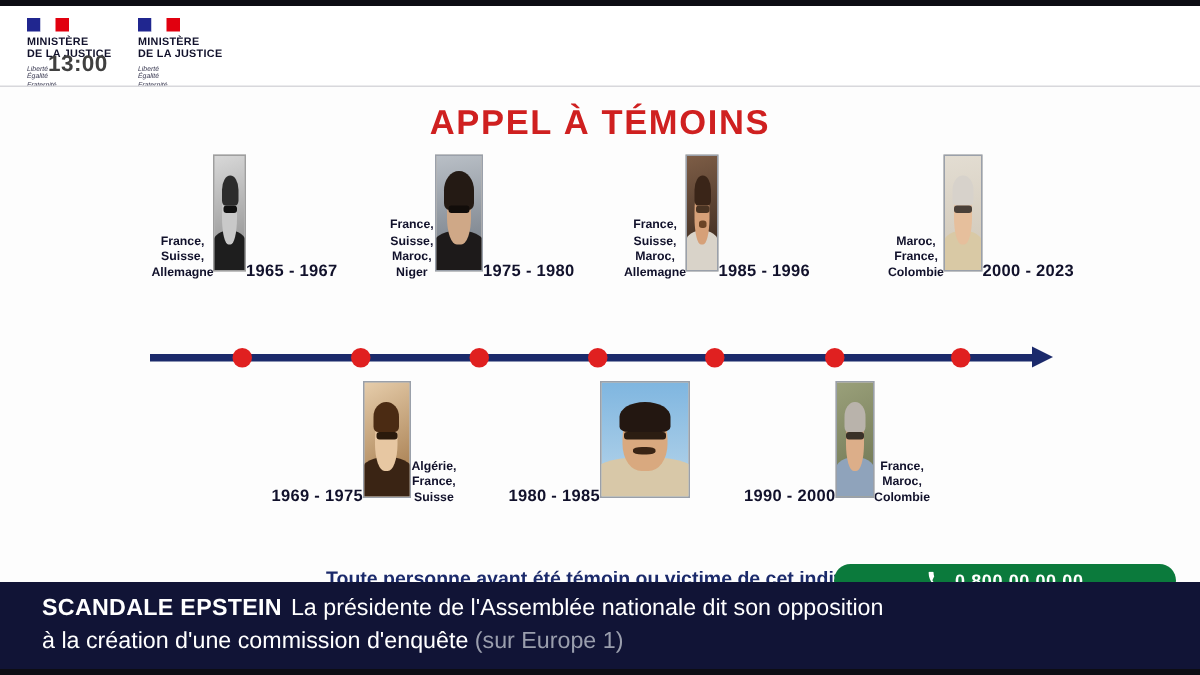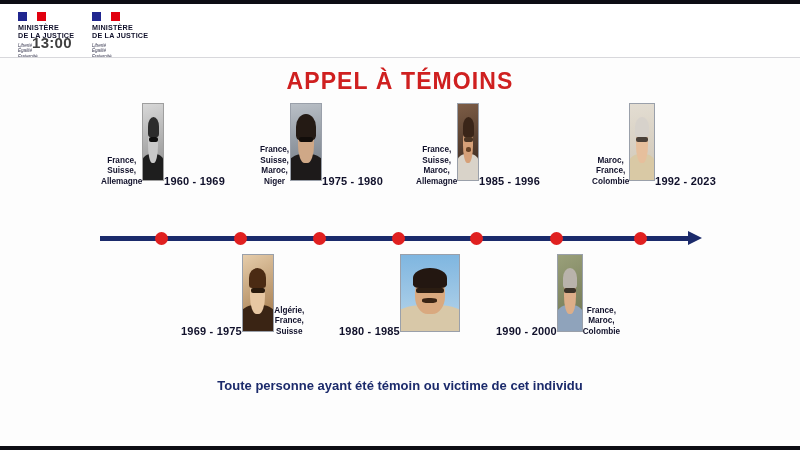--- a/index.html
+++ b/index.html
@@ -329,21 +329,21 @@
         <div class="card top" style="left: 101px;">
           <div class="card-countries">France, Suisse,
 Allemagne</div>
           <div class="photo" style="filter: grayscale(1);">
             <div class="ph-bg" style="background: linear-gradient(160deg, rgb(216, 216, 216), rgb(136, 136, 136));"></div>
             <div class="ph-body" style="height: 34%; background: rgb(30, 30, 30);"></div>
             <div class="ph-head" style="left: 24%; top: 22%; width: 52%; height: 56%; background: rgb(201, 201, 201);"></div>
             <div class="ph-hair" style="left: 21%; top: 17%; width: 58%; height: 26%; background: rgb(44, 44, 44);"></div>
             <div class="ph-gl" style="left: 26%; top: 43%; width: 48%; background: rgb(16, 16, 16);"></div>
           </div>
-          <div class="card-years">1960 - 1969</div>
+          <div class="card-years">1965 - 1967</div>
         </div>
         <div class="card bottom" style="left: 181px;">
           <div class="card-years">1969 - 1975</div>
           <div class="photo">
             <div class="ph-bg" style="background: linear-gradient(150deg, rgb(230, 205, 171), rgb(156, 112, 64));"></div>
             <div class="ph-body" style="height: 34%; background: rgb(58, 36, 20);"></div>
             <div class="ph-head" style="left: 24%; top: 22%; width: 52%; height: 56%; background: rgb(231, 199, 162);"></div>
             <div class="ph-hair" style="left: 21%; top: 17%; width: 58%; height: 26%; background: rgb(75, 43, 19);"></div>
             <div class="ph-gl" style="left: 26%; top: 43%; width: 48%; background: rgb(42, 26, 12);"></div>
           </div>
@@ -401,23 +401,38 @@
         <div class="card top" style="left: 592px;">
           <div class="card-countries">Maroc, France,
 Colombie</div>
           <div class="photo">
             <div class="ph-bg" style="background: linear-gradient(170deg, rgb(227, 221, 210), rgb(207, 198, 182));"></div>
             <div class="ph-body" style="height: 34%; background: rgb(217, 201, 165);"></div>
             <div class="ph-head" style="left: 24%; top: 22%; width: 52%; height: 56%; background: rgb(230, 191, 156);"></div>
             <div class="ph-hair" style="left: 21%; top: 17%; width: 58%; height: 26%; background: rgb(215, 210, 203);"></div>
             <div class="ph-gl" style="left: 26%; top: 43%; width: 48%; background: rgb(74, 64, 56);"></div>
           </div>
-          <div class="card-years">1992 - 2023</div>
+          <div class="card-years">2000 - 2023</div>
         </div>
       </div>
 
     <div class="footer-note">Toute personne ayant été témoin ou victime de cet individu</div>
 
+    <div class="hotline">
+      <svg width="13" height="13" viewBox="0 0 24 24">
+        <path fill="#ffffff" d="M6.6 10.8c1.6 3.2 4.3 5.8 7.5 7.4l2.5-2.5c.3-.3.8-.4 1.2-.3 1.3.4 2.7.7 4.2.7.7 0 1.2.5 1.2 1.2V21c0 .7-.5 1.2-1.2 1.2C11.3 22.2 2 12.9 2 1.5 2 .8 2.5.3 3.2.3h3.7c.7 0 1.2.5 1.2 1.2 0 1.4.2 2.8.7 4.2.1.4 0 .9-.3 1.2L6.6 10.8z"></path>
+      </svg>
+      <span>0 800 00 00 00</span>
+    </div>
   </div>
 
+  <div class="banner">
+    <div class="banner-line">
+      <span class="banner-kicker">SCANDALE EPSTEIN</span><span>La présidente de l'Assemblée nationale dit son opposition</span>
+    </div>
+    <div class="banner-line">
+      <span>à la création d'une commission d'enquête</span>
+      <span class="banner-source">(sur Europe 1)</span>
+    </div>
+  </div>
 
   <div class="bottom-strip"></div>
 </div>
 
 </body></html>

